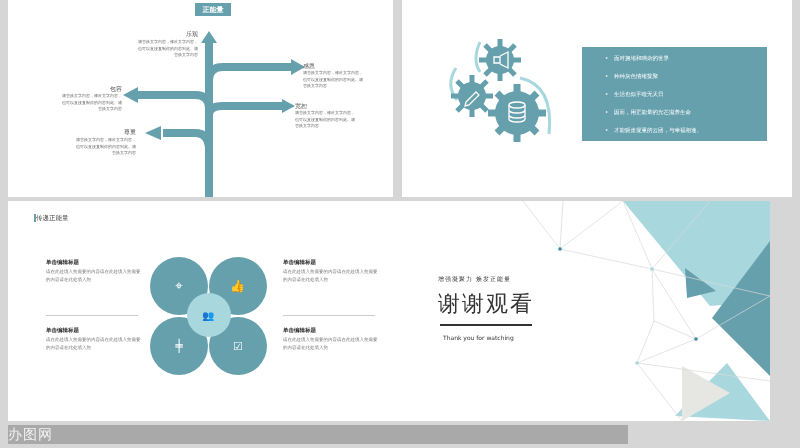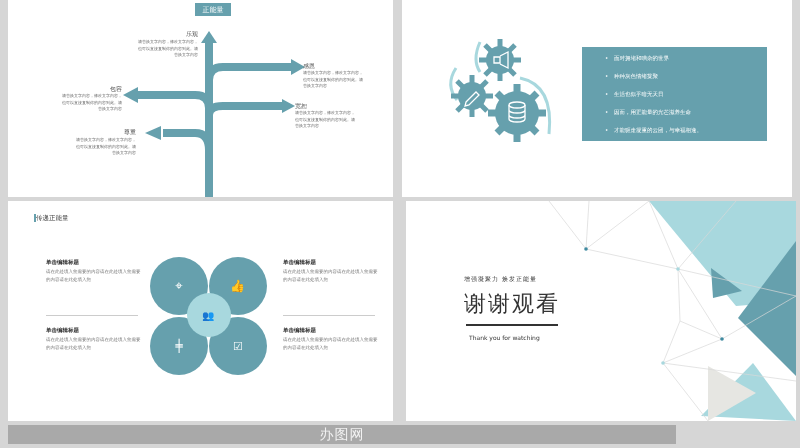--- a/index.html
+++ b/index.html
@@ -1,24 +1,24 @@
 <!DOCTYPE html>
 <html><head>
 <meta charset="utf-8">
 <style>
   html,body{margin:0;padding:0;}
   body{width:800px;height:448px;background:#d6d6d6;position:relative;overflow:hidden;font-family:"DejaVu Sans",sans-serif;}
   .slide{position:absolute;background:#fff;overflow:hidden;}
   #s1{left:8px;top:0;width:385px;height:197px;}
   #s2{left:402px;top:0;width:390px;height:197px;}
   #s3{left:8px;top:201px;width:385px;height:220px;}
-  #s4{left:406px;top:201px;width:390px;height:220px;}
-  .bar{position:absolute;left:8px;top:425px;width:668px;height:19px;background:#a9a9a9;display:flex;align-items:center;justify-content:center;color:#f2f2f2;font-size:14px;letter-spacing:1px;}
+  #s4{left:380px;top:201px;width:390px;height:220px;}
+  .bar{position:absolute;left:8px;top:425px;width:620px;height:19px;background:#a9a9a9;display:flex;align-items:center;color:#f2f2f2;font-size:14px;letter-spacing:1px;}
   .abs{position:absolute;}
-  .tag{left:187px;top:3px;width:36px;height:13px;background:#66a0ad;color:#fff;font-size:7px;font-weight:normal;display:flex;align-items:center;justify-content:center;}
+  .tag{left:187px;top:3px;width:36px;height:13px;background:#66a0ad;color:#fff;font-size:7px;font-weight:bold;display:flex;align-items:center;justify-content:center;}
   .lbl{font-size:6px;color:#555;}
   .body{font-size:4px;color:#666;line-height:6.5px;width:62px;}
   .r{text-align:right;}
   .list{left:180px;top:47px;width:185px;height:94px;background:#66a0ad;color:#fff;font-size:5.5px;box-sizing:border-box;padding:5px 0 0 32px;}
   .list li{list-style:none;height:18px;line-height:12px;position:relative;}
   .list li:before{content:"•";position:absolute;left:-9px;}
   .list ul{margin:0;padding:0;}
   .s3title{left:26px;top:13px;font-size:6.5px;color:#444;border-left:2px solid #66a0ad;line-height:8px;}
   .h{font-size:5.5px;font-weight:bold;color:#333;}
   .t{font-size:4.5px;color:#777;line-height:8px;width:95px;}

